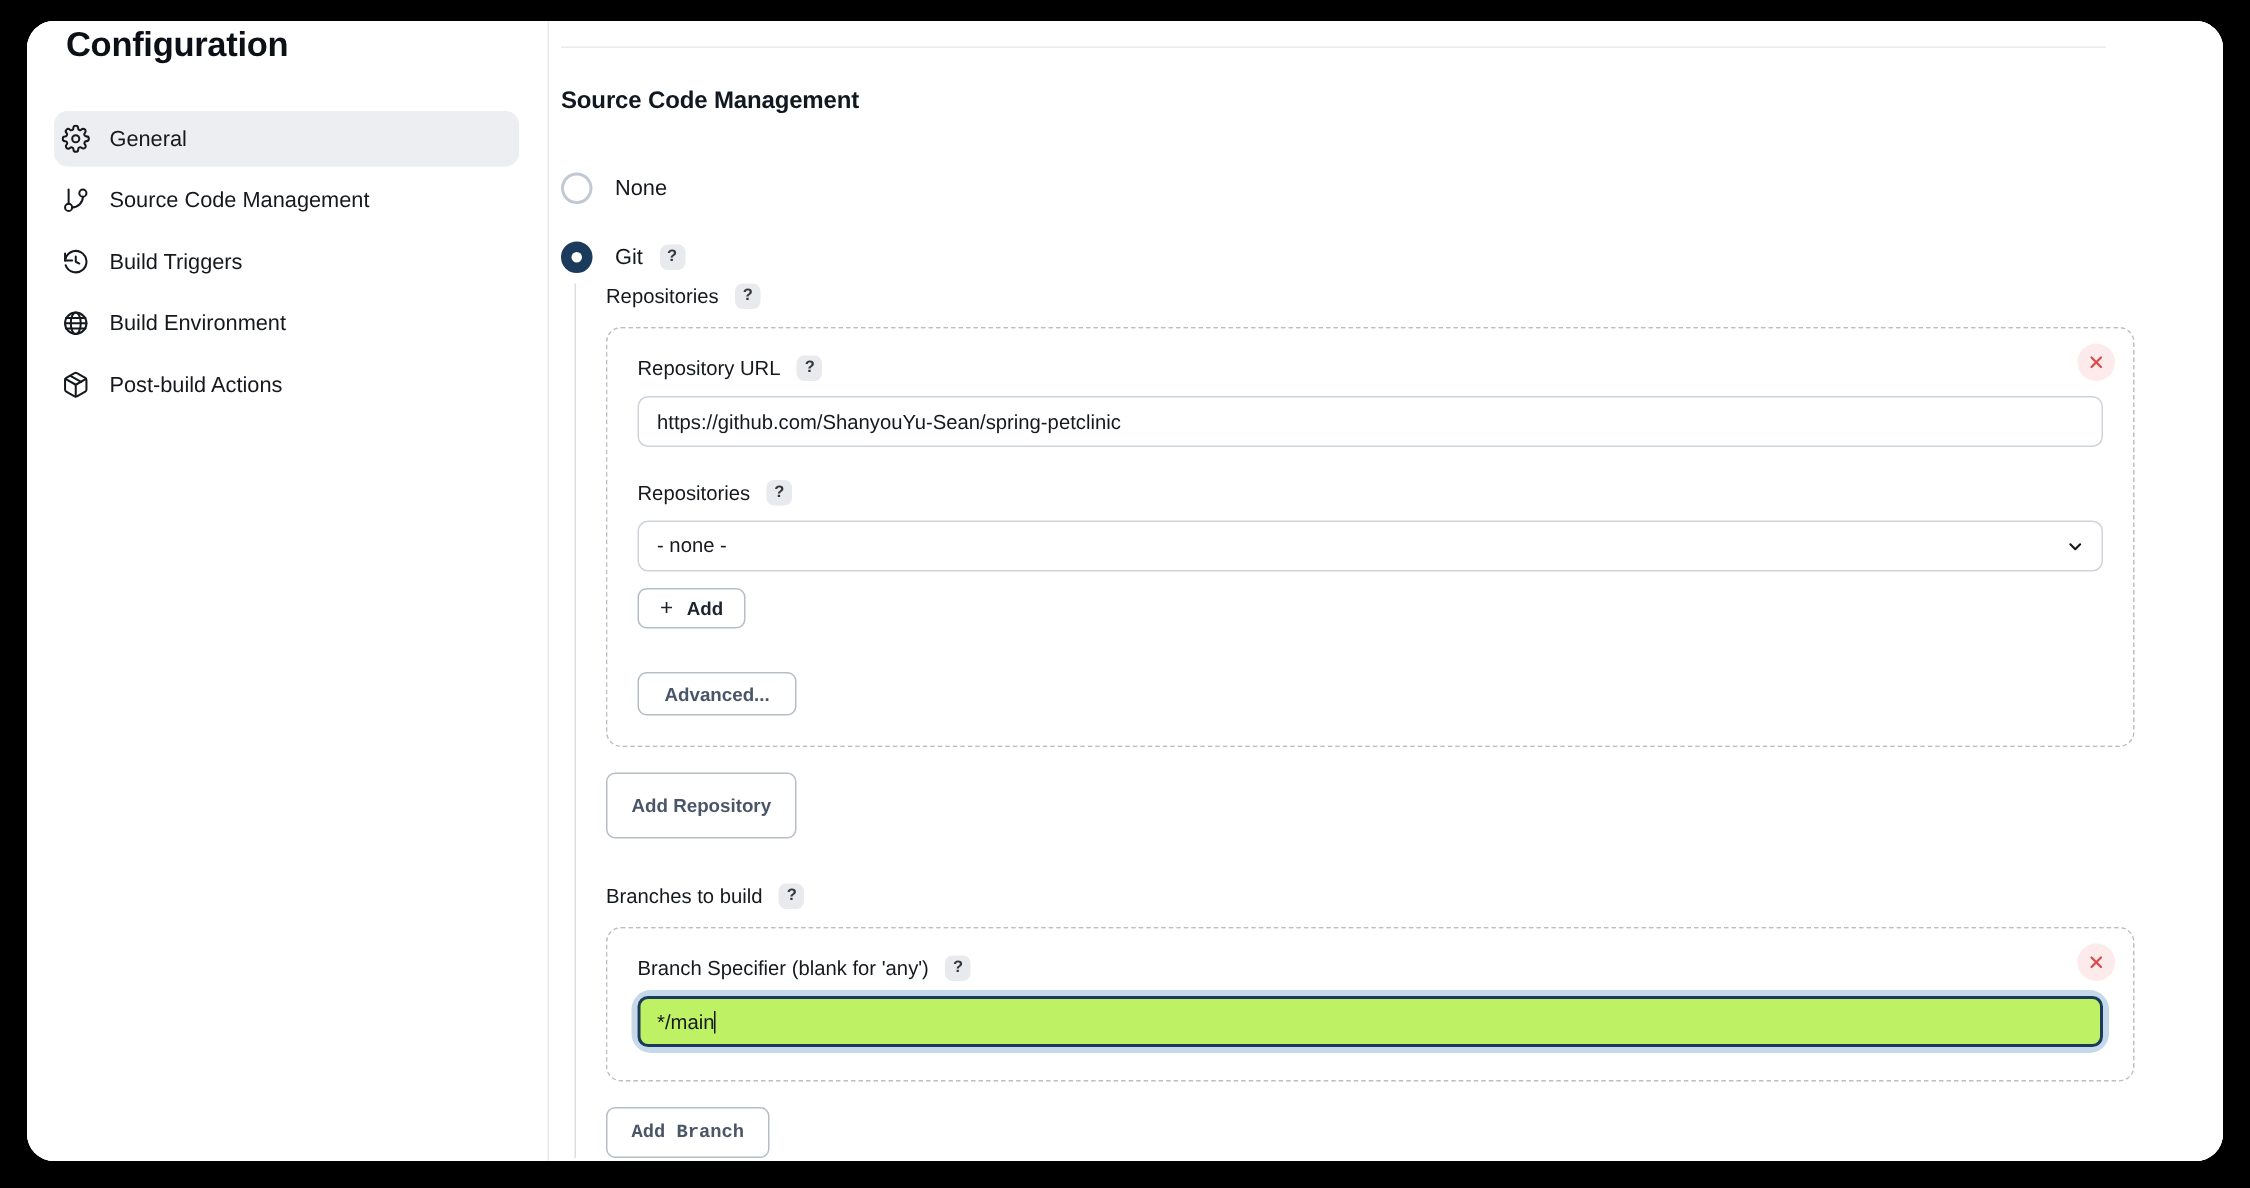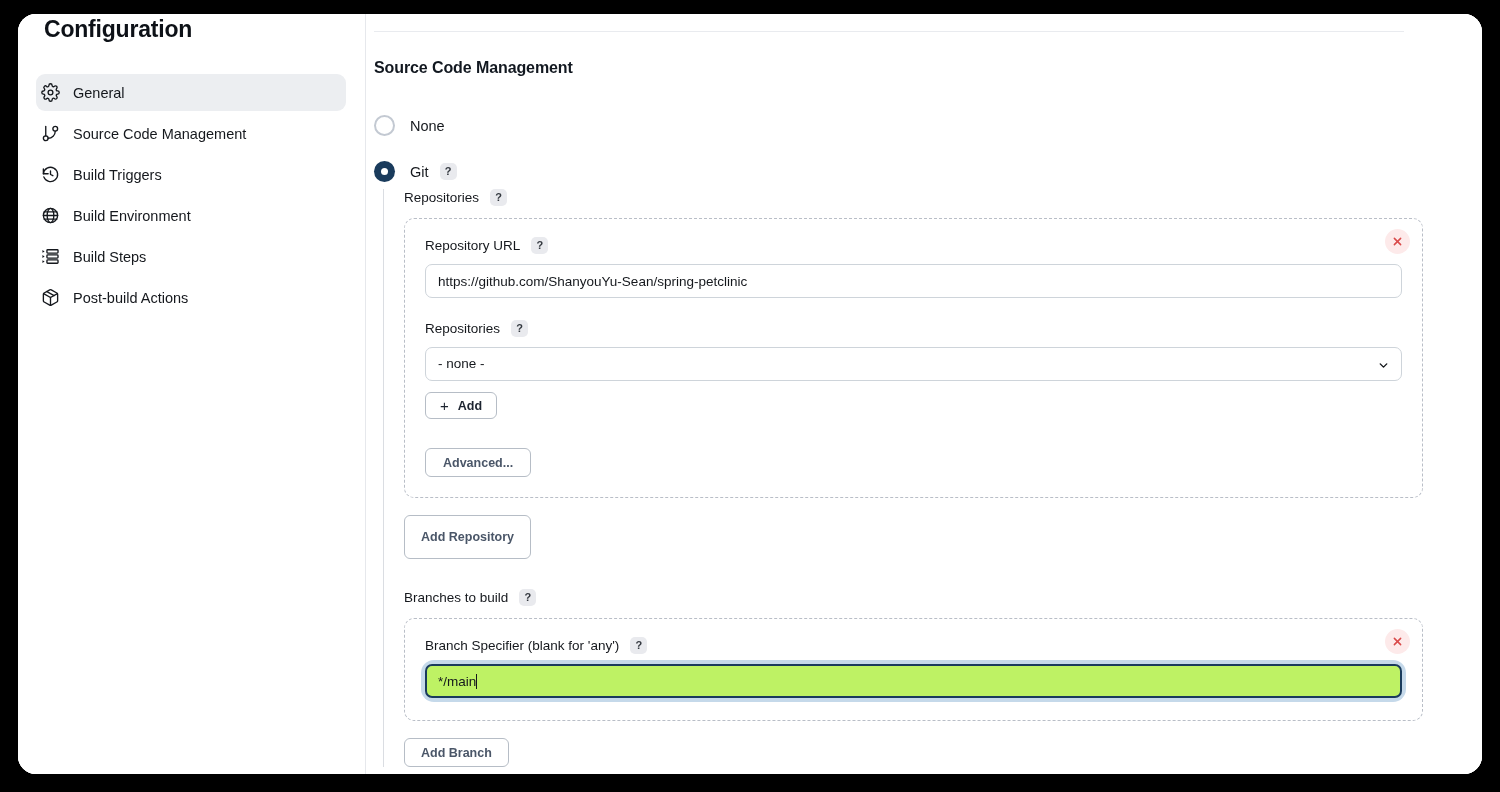--- a/index.html
+++ b/index.html
@@ -387,33 +387,20 @@
             <circle cx="12" cy="12" r="9"></circle>
             <line x1="3" y1="12" x2="21" y2="12"></line>
             <line x1="3.8" y1="7.5" x2="20.2" y2="7.5"></line>
             <line x1="3.8" y1="16.5" x2="20.2" y2="16.5"></line>
             <ellipse cx="12" cy="12" rx="4.2" ry="9"></ellipse>
           </svg>
         </span>
         <span class="nav-label">Build Environment</span>
       </div>
 
-      <div class="nav-item">
-        <span class="nav-icon">
-          <svg width="19" height="19" viewBox="0 0 24 24" fill="none" stroke="currentColor" stroke-width="1.7" stroke-linecap="round" stroke-linejoin="round">
-            <rect x="7.5" y="3.5" width="14" height="4.2" rx="1"></rect>
-            <rect x="7.5" y="9.9" width="14" height="4.2" rx="1"></rect>
-            <rect x="7.5" y="16.3" width="14" height="4.2" rx="1"></rect>
-            <polygon points="1.8,3.8 4.6,5.6 1.8,7.4" fill="currentColor" stroke="none"></polygon>
-            <polygon points="1.8,10.2 4.6,12 1.8,13.8" fill="currentColor" stroke="none"></polygon>
-            <polygon points="1.8,16.6 4.6,18.4 1.8,20.2" fill="currentColor" stroke="none"></polygon>
-          </svg>
-        </span>
-        <span class="nav-label">Build Steps</span>
-      </div>
 
       <div class="nav-item">
         <span class="nav-icon">
           <svg width="19" height="19" viewBox="0 0 24 24" fill="none" stroke="currentColor" stroke-width="1.7" stroke-linecap="round" stroke-linejoin="round">
             <path d="M21 16V8a2 2 0 0 0-1-1.73l-7-4a2 2 0 0 0-2 0l-7 4A2 2 0 0 0 3 8v8a2 2 0 0 0 1 1.73l7 4a2 2 0 0 0 2 0l7-4A2 2 0 0 0 21 16z"></path>
             <polyline points="3.3 7 12 12 20.7 7"></polyline>
             <line x1="12" y1="12" x2="12" y2="21.6"></line>
             <line x1="7.5" y1="4.5" x2="16.5" y2="9.6"></line>
           </svg>
         </span>
@@ -512,20 +499,20 @@
           <div class="focused-input">
             <div class="input-text-inline" style="padding:0;height:30px;">
               <span>*/main</span>
                   <span class="caret"></span>
             </div>
           </div>
         </div>
       </div>
 
       <div style="margin-top:17px;">
-        <button class="btn" style="height:29px;padding:0 16px;">Add Branch</button>
+        <button class="btn" style="height:18px;padding:16px 16px;font-family:Liberation Mono, monospace;">Add Branch</button>
       </div>
 
     </div>
   </div>
 
  </div>
 </div>
 
 </body></html>

